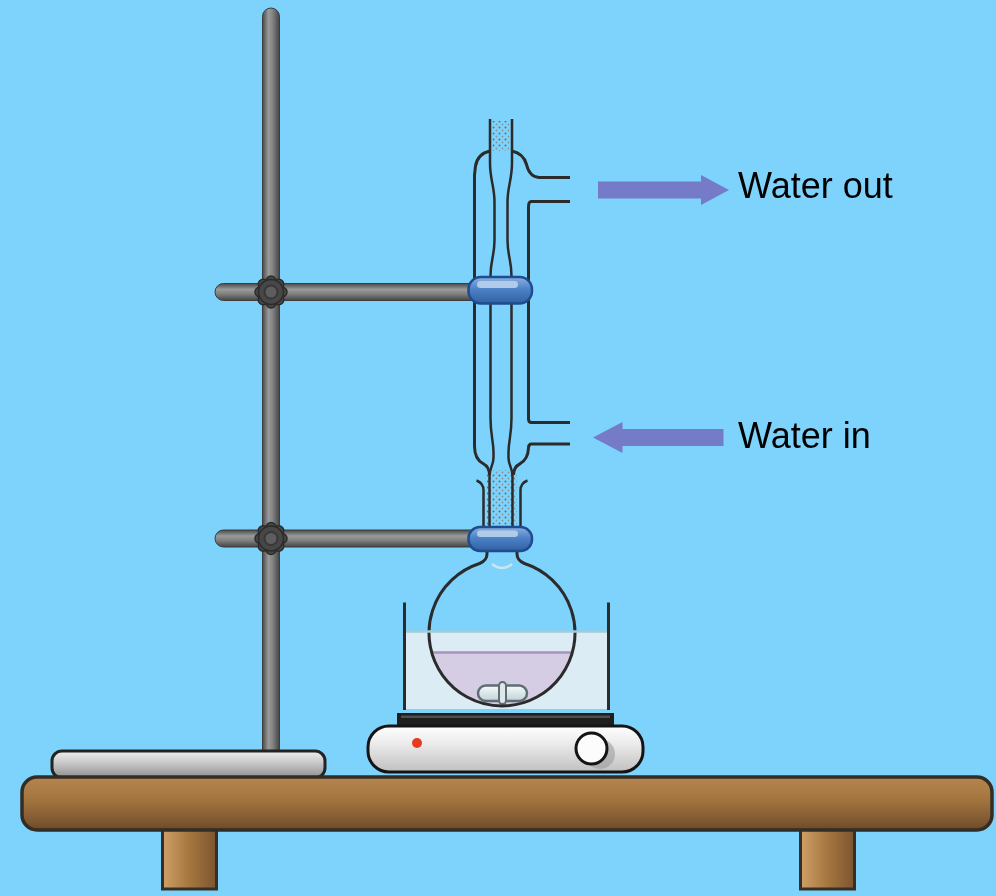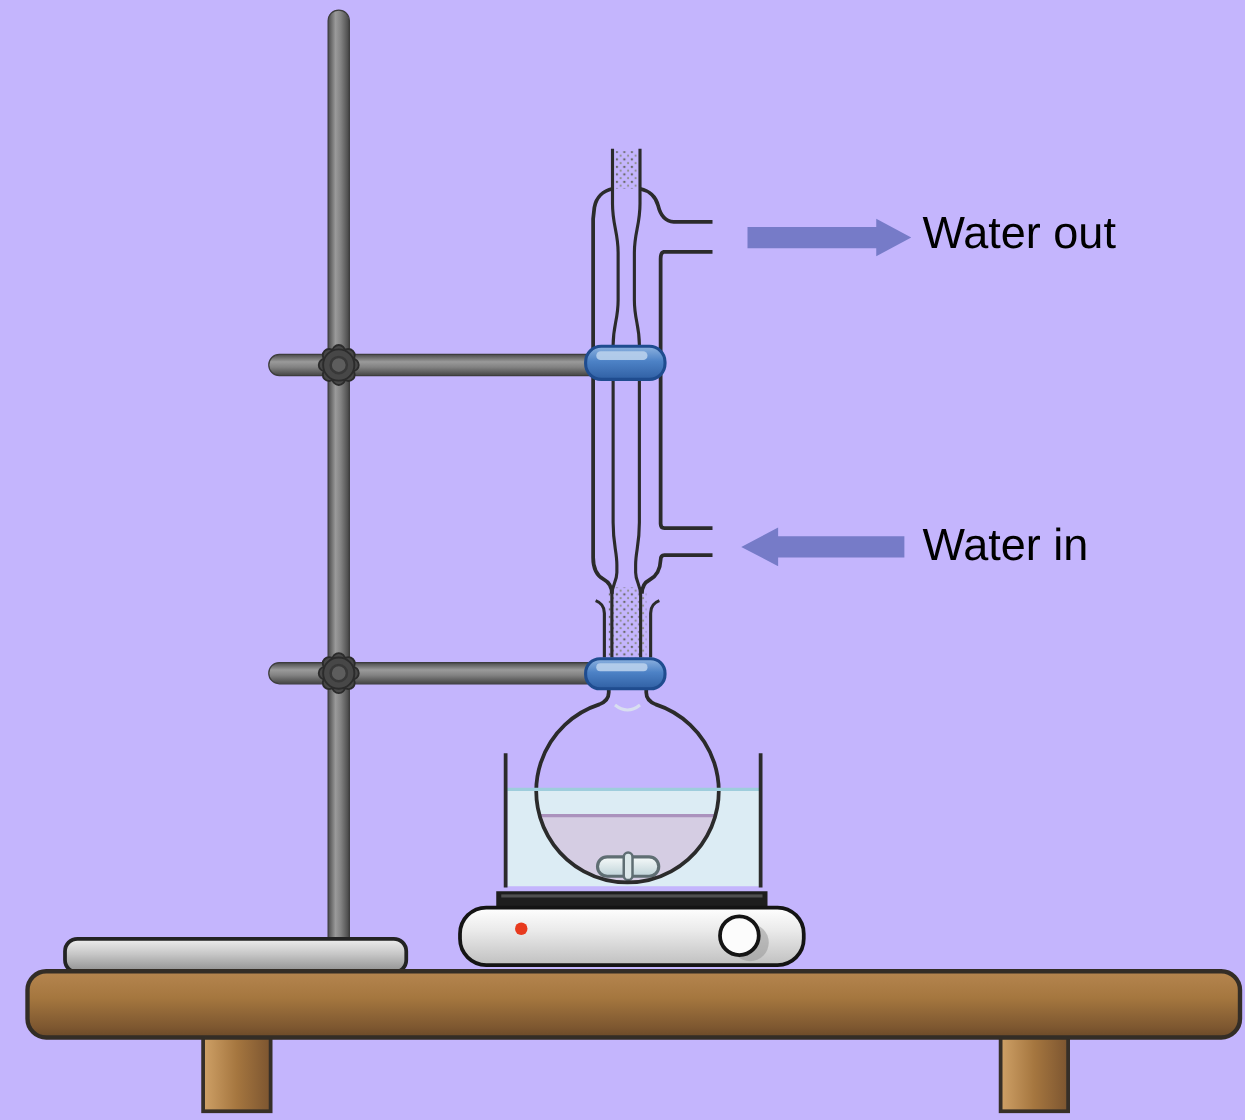--- a/index.html
+++ b/index.html
@@ -1,16 +1,16 @@
 <!DOCTYPE html>
 <html><head>
 <meta charset="utf-8">
 <style>
   html,body{margin:0;padding:0;background:#ffffff;}
-  .stage{position:relative;width:996px;height:896px;background:#c4b5fd;overflow:hidden;}
+  .stage{position:relative;width:996px;height:896px;background:#7dd3fc;overflow:hidden;}
   svg{display:block;}
   text.label{font-family:"Liberation Sans", sans-serif;font-size:36px;fill:#000000;}
 </style>
 </head>
 <body>
 
 <div class="stage">
 <svg width="996" height="896" viewBox="0 0 996 896" xmlns="http://www.w3.org/2000/svg">
   <defs>
     <linearGradient id="gradRod" x1="0" y1="0" x2="1" y2="0">

